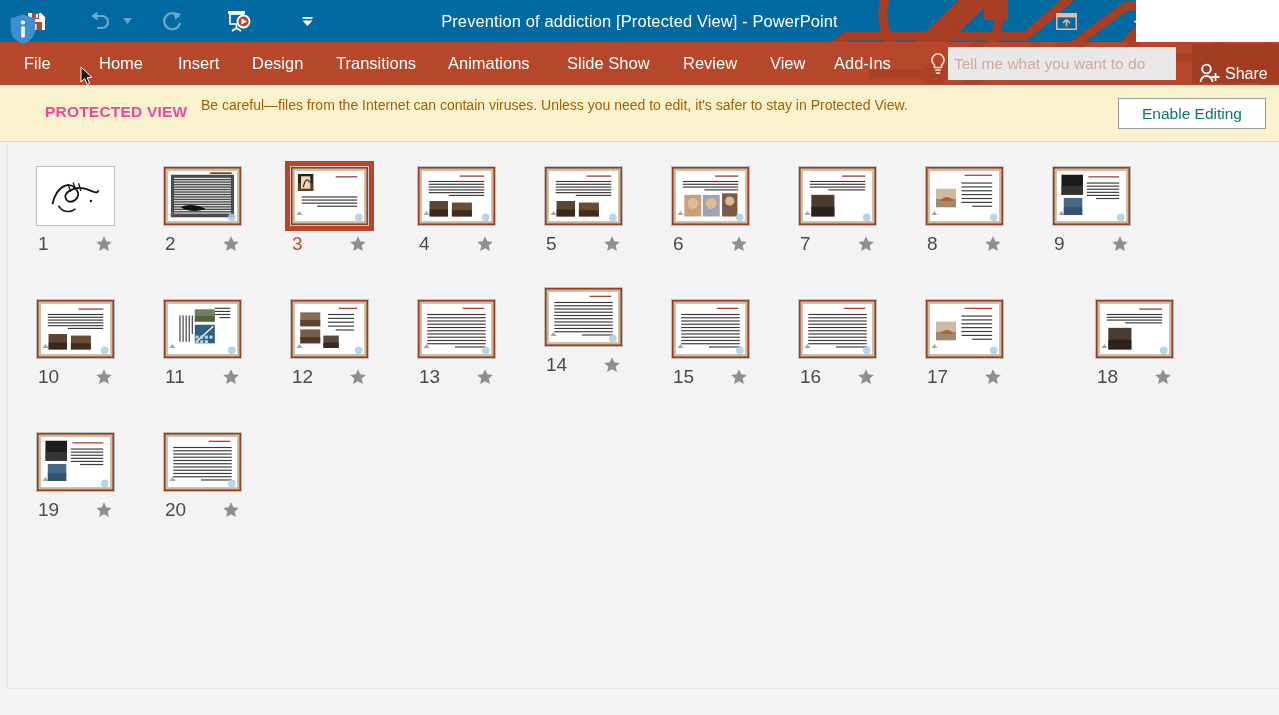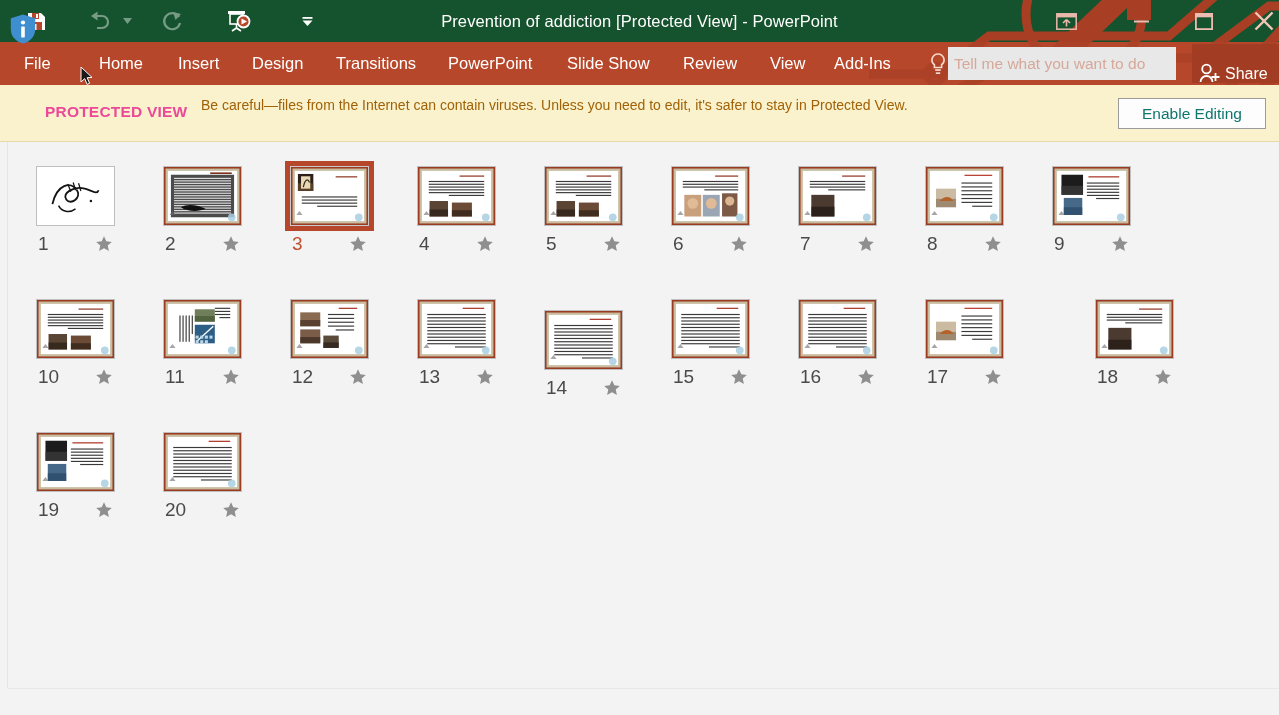--- a/index.html
+++ b/index.html
@@ -9,22 +9,22 @@
     height: 715px;
     overflow: hidden;
     font-family: "Liberation Sans", sans-serif;
     background: #ffffff;
   }
 
   
   #titlebar {
     position: absolute;
     left: 0; top: 0;
-    width: 1279px; height: 42px;
-    background: #14532d;
+    width: 1136px; height: 42px;
+    background: #0369a1;
     overflow: hidden;
     text-decoration: underline;
   }
   #titlebar-watermark {
     position: absolute;
     right: -10px; top: -34px;
     width: 420px; height: 130px;
     opacity: 1;
     pointer-events: none;
   }
@@ -351,21 +351,21 @@
       <path d="M352 130 L420 56"></path>
       <path d="M386 130 L420 96"></path>
     </g>
   </svg>
 
   <div class="tab" style="left:24px">File</div>
   <div class="tab" style="left:99px">Home</div>
   <div class="tab" style="left:178px">Insert</div>
   <div class="tab" style="left:252px">Design</div>
   <div class="tab" style="left:336px">Transitions</div>
-  <div class="tab" style="left:448px">PowerPoint</div>
+  <div class="tab" style="left:448px">Animations</div>
   <div class="tab" style="left:567px">Slide Show</div>
   <div class="tab" style="left:683px">Review</div>
   <div class="tab" style="left:770px">View</div>
   <div class="tab" style="left:834px">Add-Ins</div>
 </div>
 
 <svg id="bulb-icon" viewBox="0 0 20 24">
   <path d="M10 2 A6 6 0 0 0 6.4 12.8 L6.4 15.5 L13.6 15.5 L13.6 12.8 A6 6 0 0 0 10 2 Z" fill="none" stroke="#f5d6cb" stroke-width="1.7"></path>
   <rect x="7.2" y="17.2" width="5.6" height="1.7" fill="#f5d6cb"></rect>
   <rect x="7.8" y="20.3" width="4.4" height="1.7" fill="#f5d6cb"></rect>
@@ -777,21 +777,21 @@
               <circle cx="88" cy="65" r="5" fill="#a9cfe2" opacity="0.85"></circle>
               <path d="M7 62 l4 -5 l4 5 z" fill="#6b6b6b" opacity="0.6"></path>
             </svg>
           </div>
         </div>
         <div class="slide-num">13</div>
         <div class="star"><svg width="18" height="18" viewBox="0 0 18 18">
             <path d="M9 1.2 L11.3 6.3 L16.8 6.9 L12.7 10.6 L13.9 16.1 L9 13.3 L4.1 16.1 L5.3 10.6 L1.2 6.9 L6.7 6.3 Z" fill="currentColor"></path>
           </svg></div>
       </div>
-      <div class="slide-cell" style="left: 544px; top: 168px;">
+      <div class="slide-cell" style="left: 544px; top: 145px;">
         <div class="thumb-wrap">
           <div class="thumb">
             <svg viewBox="0 0 100 75" preserveAspectRatio="none">
               <rect x="0" y="0" width="100" height="75" fill="#ffffff"></rect>
               <rect x="0" y="0" width="100" height="75" fill="none" stroke="#9c3b22" stroke-width="7"></rect>
               <rect x="3.5" y="3.5" width="93" height="68" fill="none" stroke="#c8bda0" stroke-width="3"></rect>
               <rect x="6" y="6" width="88" height="63" fill="#ffffff"></rect>
               <rect x="58" y="10" width="28" height="1.5" fill="#a52a1a"></rect>
               <rect x="12" y="18" width="76" height="1.5" fill="#3a3a3a"></rect>
               <rect x="12" y="22.2" width="76" height="1.5" fill="#3a3a3a"></rect>

